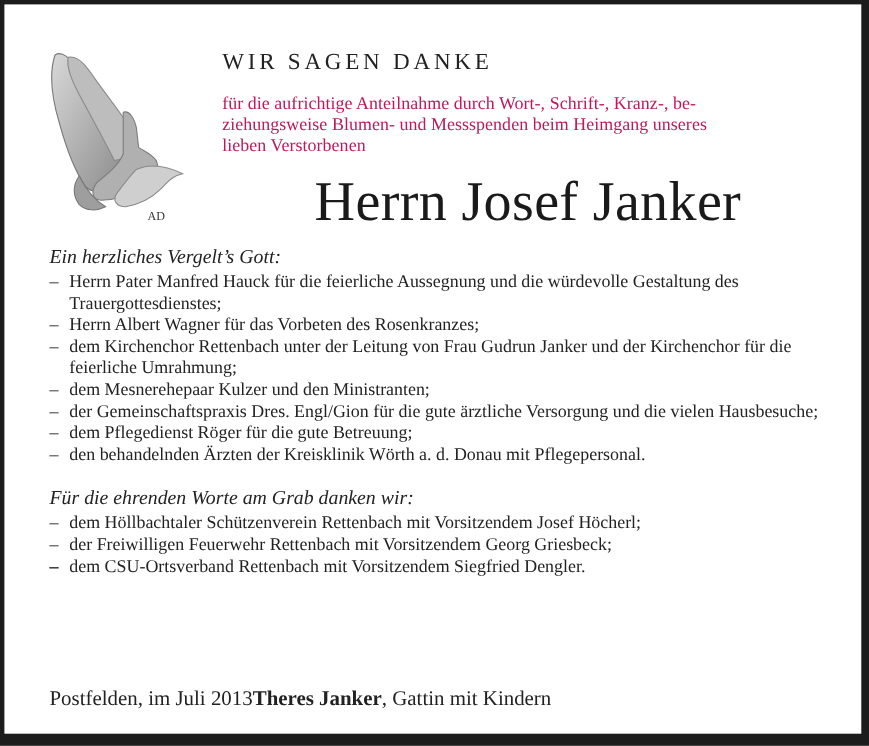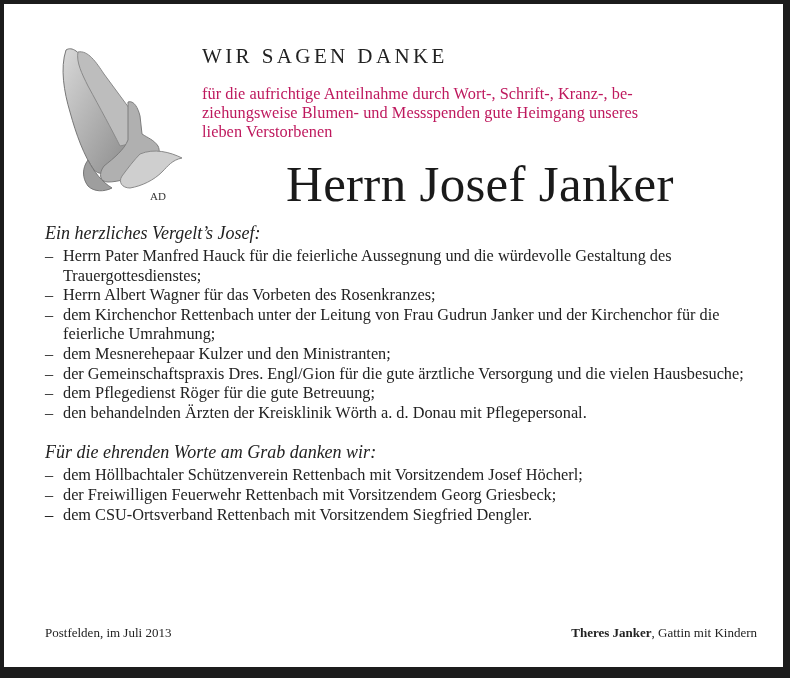--- a/index.html
+++ b/index.html
@@ -7,21 +7,21 @@
     width: 790px; height: 678px; overflow: hidden;
     background: #1c1c1c;
     font-family: "DejaVu Serif", "Liberation Serif", serif;
     color: #1f1f1f;
   }
   .card {
     position: absolute; left: 4px; top: 4px; width: 779px; height: 663px;
     background: #ffffff;
   }
   .hands {
-    position: absolute; left: 54px; top: 38px; width: 130px; height: 160px;
+    position: absolute; left: 38px; top: 38px; width: 130px; height: 160px;
   }
   .header-block { position: absolute; left: 198px; top: 40px; width: 555px; }
   .heading {
     text-align: left; font-family: "Liberation Serif", serif;
     font-size: 21px; letter-spacing: 3.4px; color: #222; margin: 0 0 0 0; line-height: 24px;
   }
   .intro {
     font-family: "Liberation Serif", serif; font-size: 16.3px; line-height: 19px;
     margin-top: 16px; color: #be185d; letter-spacing: 0.05px;
   }
@@ -31,22 +31,22 @@
     color: #1a1a1a; letter-spacing: 0.3px; line-height: 44px; margin: 0;
   }
   .body { position: absolute; left: 41px; top: 218px; width: 712px;
     font-family: "Liberation Serif", serif; font-size: 16.3px; line-height: 20px; color: #222; }
   .sec-title { font-style: italic; font-size: 18px; line-height: 22px; margin: 0 0 2px 0; }
   ul { list-style: none; margin: 0; padding: 0; }
   li { position: relative; padding-left: 18px; line-height: 19.6px; }
   li .dash { position: absolute; left: 0; top: 0; }
   .sec2 { margin-top: 19px; }
   .closing { margin-top: 6px; text-align: justify; line-height: 20px; }
-  .footer { position: absolute; left: 41px; top: 621px; width: 712px; display: flex; justify-content: space-between;
-    font-family: "Liberation Serif", serif; font-size: 13px; color: #222; }
+  .footer { position: absolute; left: 41px; top: 621px; width: 712px; display: flex; 
+    font-family: "Liberation Serif", serif; font-size: 19px; color: #222; }
   .signer b { font-weight: bold; }
 </style>
 </head>
 <body>
 
 <div class="card">
 
   <div class="hands">
     <svg width="130" height="160" viewBox="0 0 130 160">
       <defs>
@@ -63,29 +63,29 @@
       <g>
         <text x="92" y="158" font-family="Liberation Serif, serif" font-size="11" fill="#333">AD</text>
       </g>
     </svg>
   </div>
 
   <div class="header-block">
     <div class="heading">WIR SAGEN DANKE</div>
     <div class="intro">
       <div>für die aufrichtige Anteilnahme durch Wort-, Schrift-, Kranz-, be-</div>
-      <div>ziehungsweise Blumen- und Messspenden gute Heimgang unseres</div>
+      <div>ziehungsweise Blumen- und Messspenden beim Heimgang unseres</div>
       <div>lieben Verstorbenen</div>
     </div>
   </div>
 
   <h1 class="name">Herrn Josef Janker</h1>
 
   <div class="body">
-    <div class="sec-title">Ein herzliches Vergelt’s Josef:</div>
+    <div class="sec-title">Ein herzliches Vergelt’s Gott:</div>
     <ul>
       <li><span class="dash">–</span><span>Herrn Pater Manfred Hauck für die feierliche Aussegnung und die würdevolle Gestaltung des Trauergottesdienstes;</span></li>
       <li><span class="dash">–</span><span>Herrn Albert Wagner für das Vorbeten des Rosenkranzes;</span></li>
       <li><span class="dash">–</span><span>dem Kirchenchor Rettenbach unter der Leitung von Frau Gudrun Janker und der Kirchenchor für die feierliche Umrahmung;</span></li>
       <li><span class="dash">–</span><span>dem Mesnerehepaar Kulzer und den Ministranten;</span></li>
       <li><span class="dash">–</span><span>der Gemeinschaftspraxis Dres. Engl/Gion für die gute ärztliche Versorgung und die vielen Hausbesuche;</span></li>
       <li><span class="dash">–</span><span>dem Pflegedienst Röger für die gute Betreuung;</span></li>
       <li><span class="dash">–</span><span>den behandelnden Ärzten der Kreisklinik Wörth a. d. Donau mit Pflegepersonal.</span></li>
     </ul>
 

